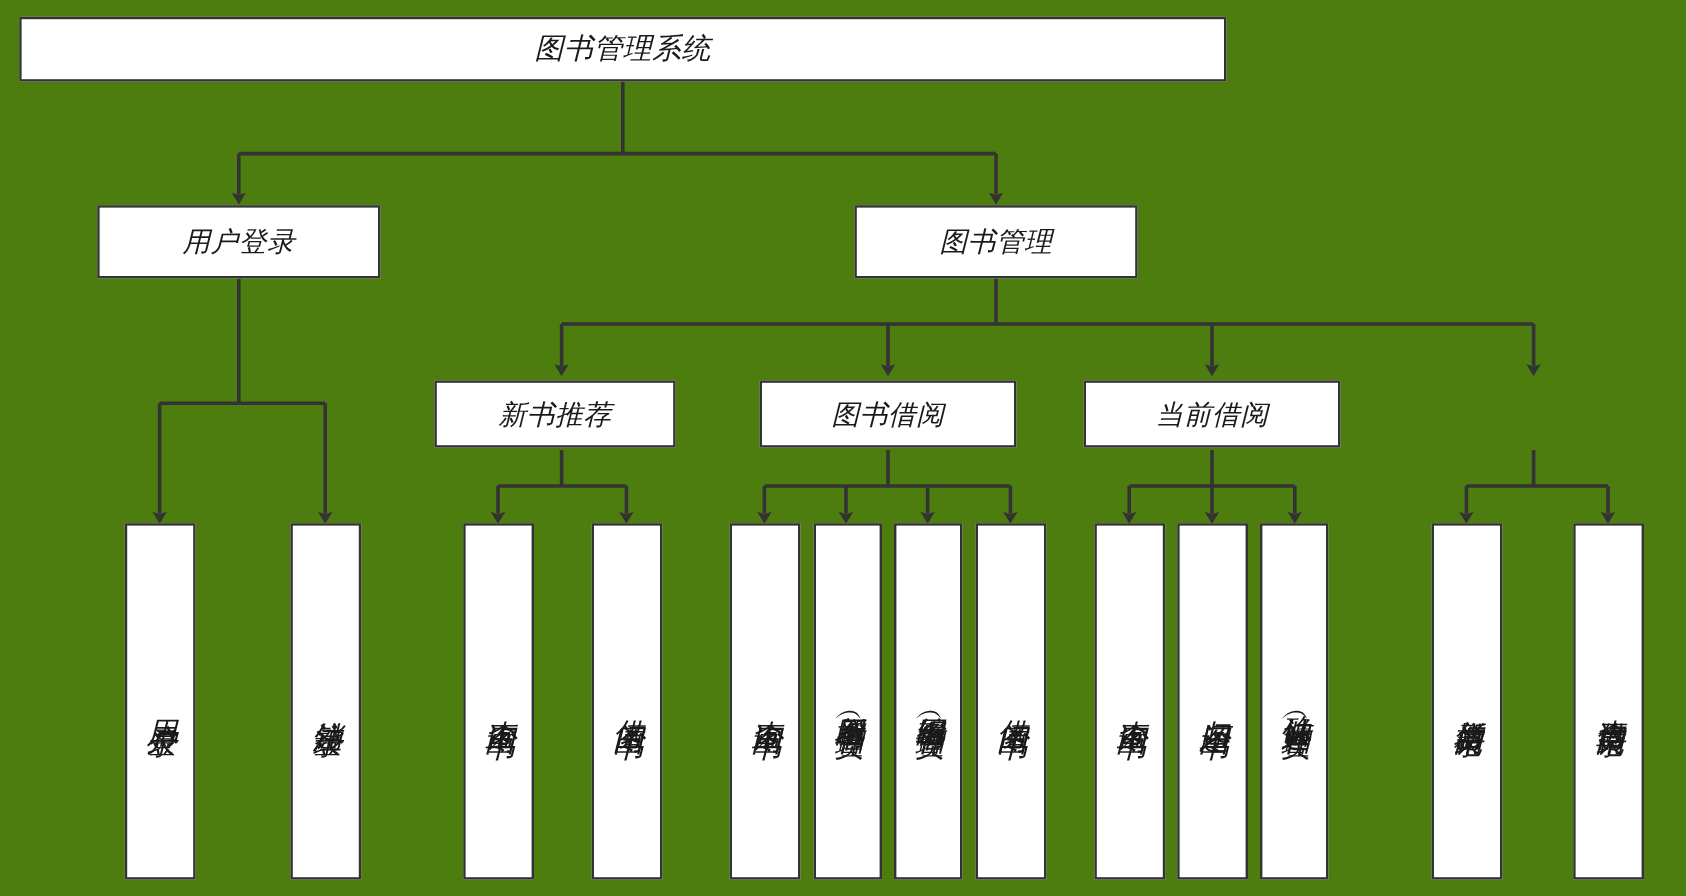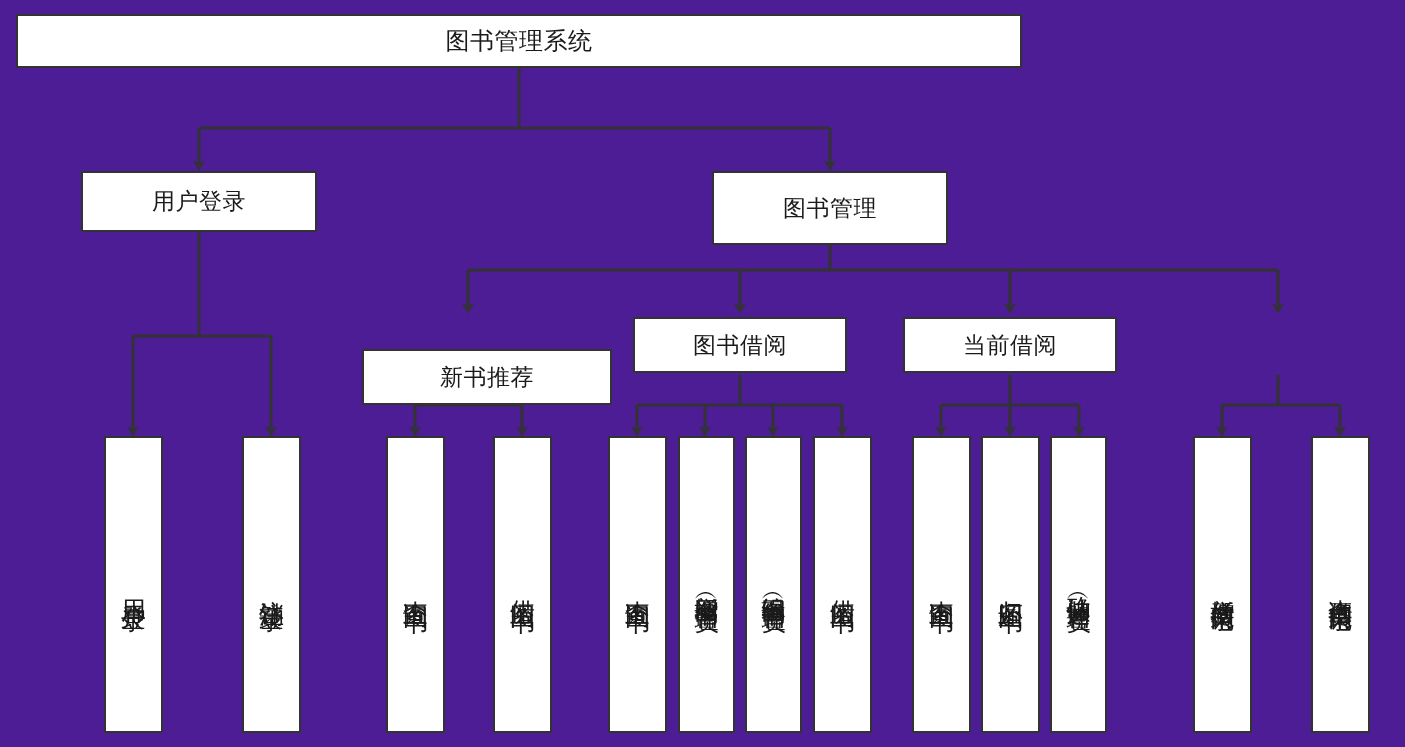--- a/index.html
+++ b/index.html
@@ -7,22 +7,23 @@
     padding: 0;
     background: #ffffff;
   }
   body {
     font-family: "Liberation Sans", "DejaVu Sans", sans-serif;
   }
   #canvas {
     position: relative;
     width: 1405px;
     height: 747px;
-    background: #4c1d95;
+    background: #4d7c0f;
     overflow: hidden;
+    font-style: italic;
   }
   svg.wires {
     position: absolute;
     left: 0;
     top: 0;
     width: 1405px;
     height: 747px;
     pointer-events: none;
   }
   .node {
@@ -132,25 +133,25 @@
   </svg>
 
   <div class="node h root" style="left:16px; top:14px; width:1006px; height:54px;">
     <span class="node-label">图书管理系统</span>
   </div>
 
   <div class="node h" style="left:81px; top:171px; width:236px; height:61px;">
     <span class="node-label">用户登录</span>
   </div>
 
-  <div class="node h" style="left:712px; top:171px; width:236px; height:74px;">
+  <div class="node h" style="left:712px; top:171px; width:236px; height:61px;">
     <span class="node-label">图书管理</span>
   </div>
 
-  <div class="node h" style="left:362px; top:317px; width:250px; height:56px;margin-top:32px;">
+  <div class="node h" style="left:362px; top:317px; width:201px; height:56px;">
     <span class="node-label">新书推荐</span>
   </div>
 
   <div class="node h" style="left:633px; top:317px; width:214px; height:56px;">
     <span class="node-label">图书借阅</span>
   </div>
 
   <div class="node h" style="left:903px; top:317px; width:214px; height:56px;justify-content:center;">
     <span class="node-label">当前借阅</span>
   </div>

